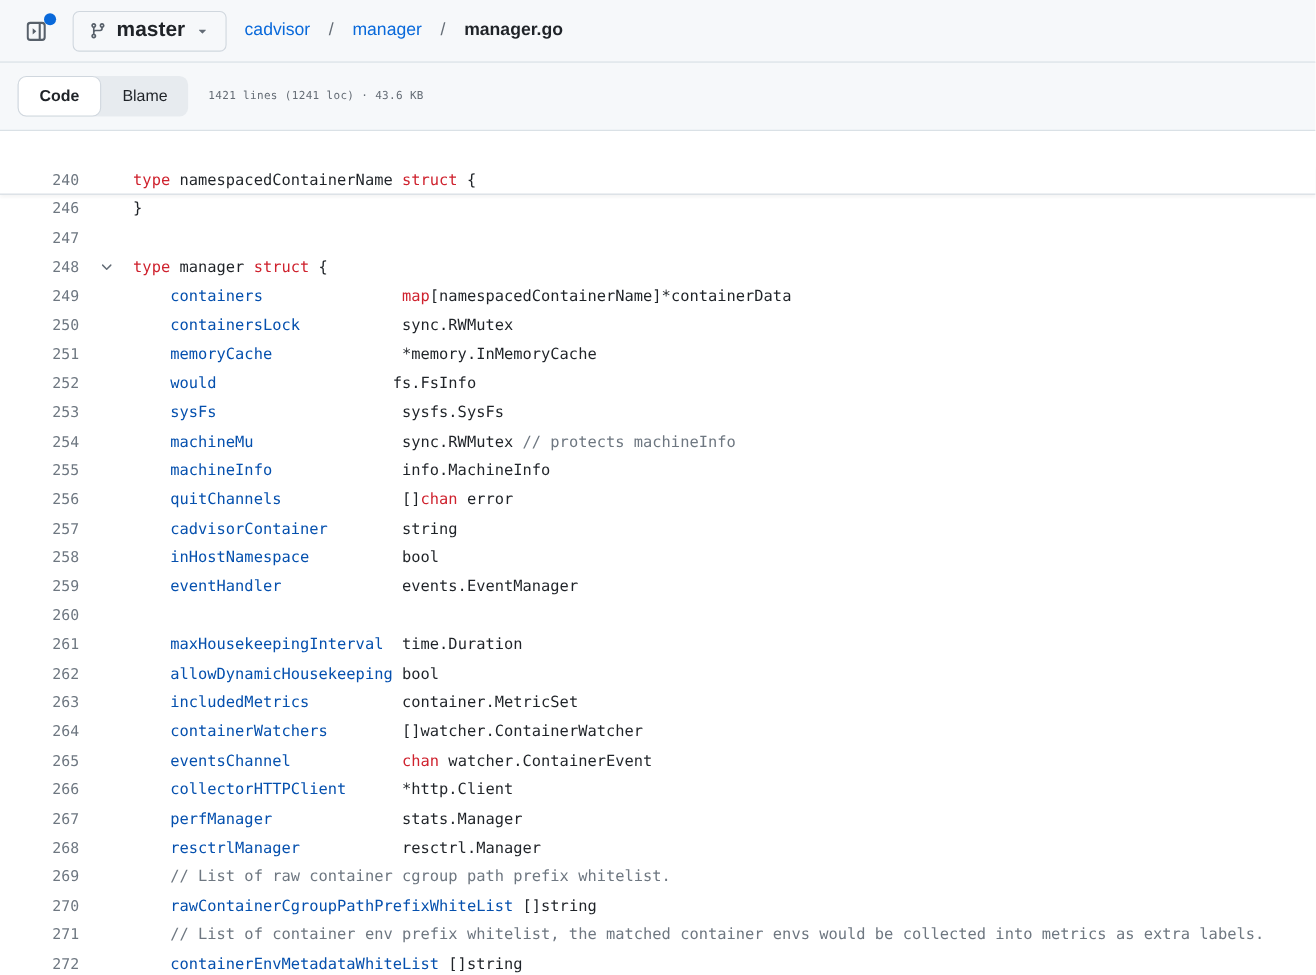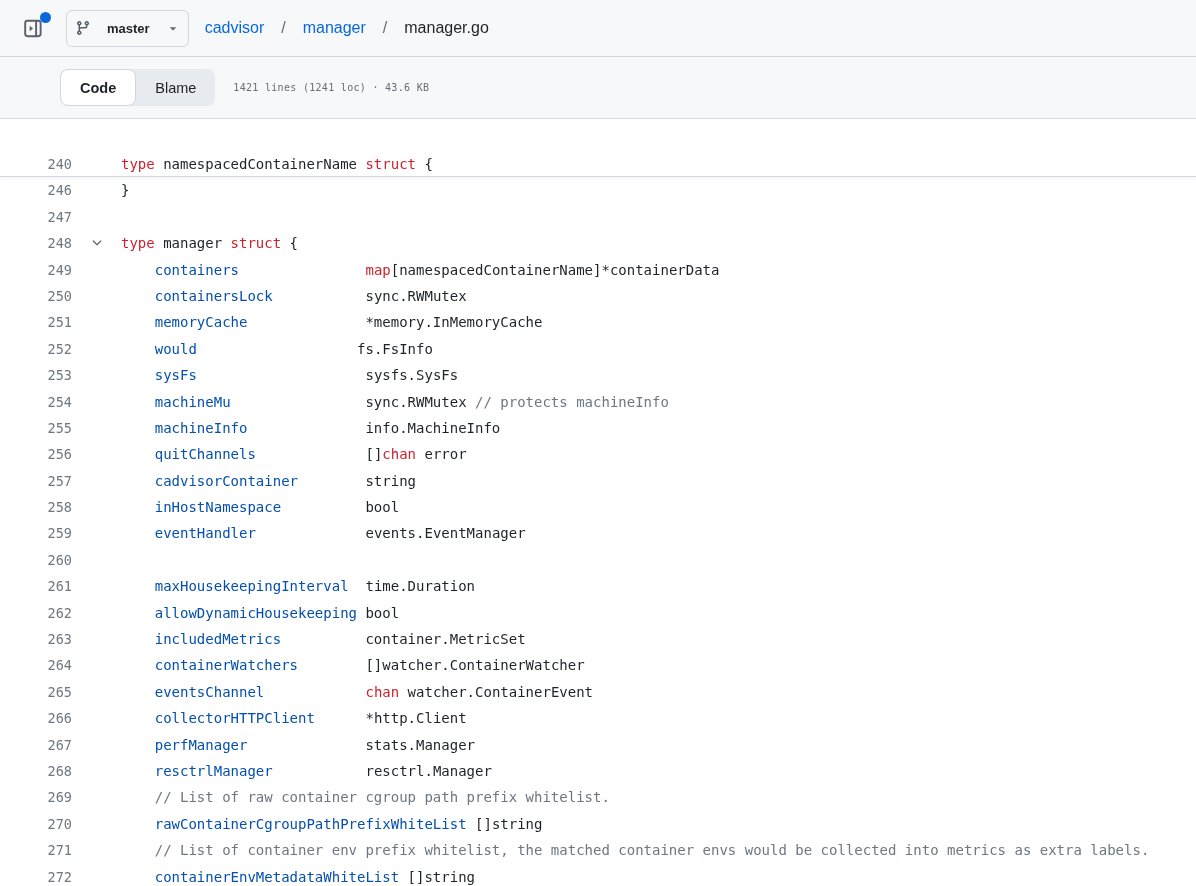--- a/index.html
+++ b/index.html
@@ -27,34 +27,34 @@
   }
   .tree-toggle{
     position:relative;width:34px;height:34px;border:0;background:transparent;
     border-radius:6px;display:flex;align-items:center;justify-content:center;cursor:pointer;
   }
   .tree-toggle .dot{
     position:absolute;top:1px;right:-1px;width:11px;height:11px;border-radius:50%;
     background:var(--c-accent);
   }
   .branch-btn{
-    display:flex;align-items:center;gap:16px;height:37px;padding:0 8px;
+    display:flex;align-items:center;gap:9px;height:37px;padding:0 14px;
     background:var(--c-bar);border:1px solid var(--c-border);border-radius:6px;
-    font-family:inherit;font-size:13px;font-weight:700;color:var(--c-text);cursor:pointer;
+    font-family:inherit;font-size:19px;font-weight:700;color:var(--c-text);cursor:pointer;
   }
   .breadcrumb{display:flex;align-items:center;gap:17px;font-size:16px;}
   .breadcrumb a{color:var(--c-link);text-decoration:none;cursor:pointer;}
   .breadcrumb .sep{color:var(--c-muted);}
-  .breadcrumb .file{font-weight:400;color:var(--c-text);}
+  .breadcrumb .file{font-weight:700;color:var(--c-text);}
   
   .toolbar{
     height:62px;background:var(--c-bar);border-bottom:1px solid #d8dee4;
     display:flex;align-items:center;padding:0 16px;
   }
-  .seg{display:flex;background:#e7ebef;border-radius:8px;margin-left:44px;}
+  .seg{display:flex;background:#e7ebef;border-radius:8px;}
   .seg-btn{
     font-family:inherit;font-size:14.5px;height:37px;padding:0 19px;border:0;
     background:transparent;border-radius:8px;color:var(--c-text);cursor:pointer;
   }
   .seg-btn.active{background:#ffffff;border:1px solid var(--c-border);font-weight:700;}
   .meta{
     margin-left:18px;font-family:"DejaVu Sans Mono",monospace;
     font-size:10px;color:var(--c-muted);letter-spacing:.3px;
   }
   

